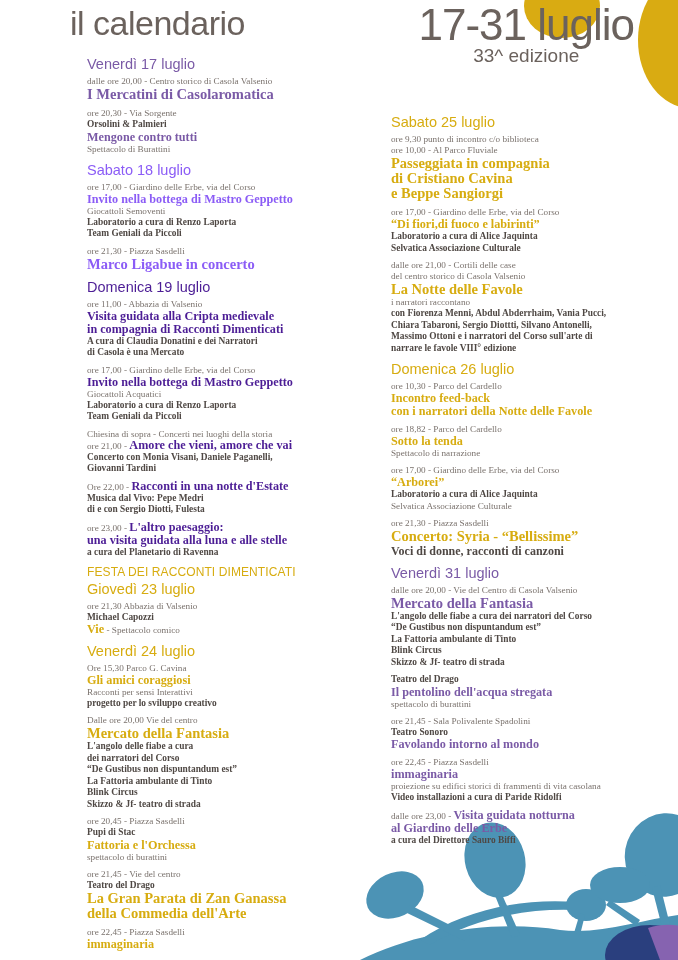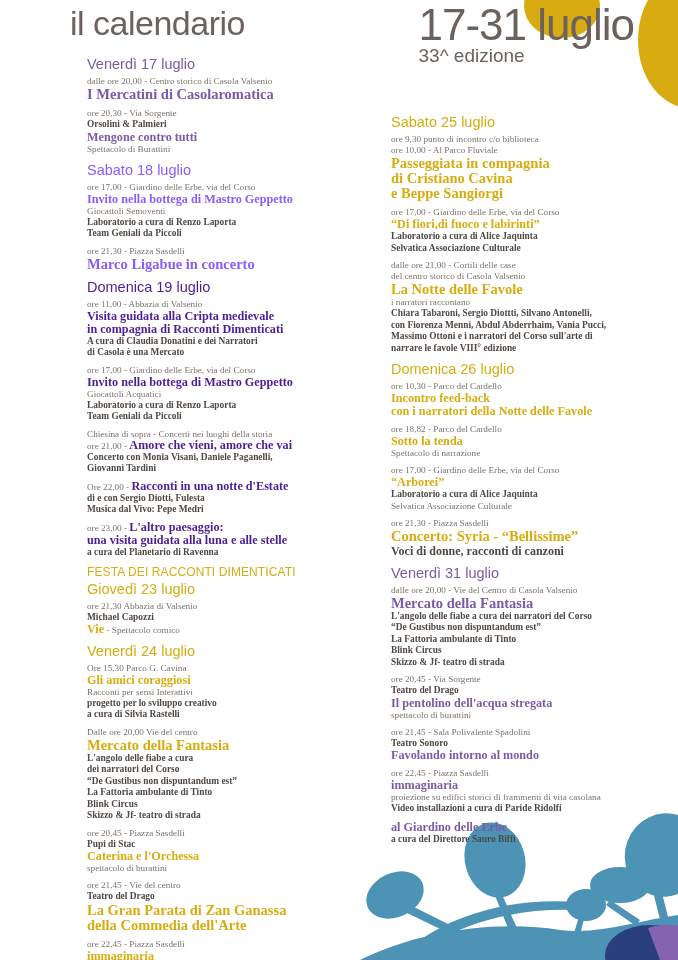--- a/index.html
+++ b/index.html
@@ -8,21 +8,21 @@
     background: #ffffff;
     font-family: "Liberation Sans", sans-serif;
     color: #5b534f;
   }
   .deco { position: absolute; pointer-events: none; }
   .header-left {
     position: absolute; left: 70px; top: 4px;
     font-size: 34px; color: #6b625d; letter-spacing: -0.5px; font-weight: 300;
   }
   .header-right {
-    position: absolute; right: 44px; top: 2px; text-align: left;
+    position: absolute; right: 44px; top: 2px; text-align: center;
     color: #6b625d;
   }
   .header-right .dates { font-size: 44px; line-height: 46px; letter-spacing: -1px; }
   .header-right .edition { font-size: 19px; line-height: 20px; margin-top: -2px; }
 
   .col { position: absolute; }
   .col-left { left: 87px; top: 56px; width: 280px; }
   .col-right { left: 391px; top: 114px; width: 275px; }
 
   .day { font-weight: normal; font-size: 14.5px; line-height: 17px; margin: 0 0 3px 0; }
@@ -121,22 +121,22 @@
       <div class="performer">Team Geniali da Piccoli</div>
     </div>
     <div class="event">
       <div class="meta">Chiesina di sopra - Concerti nei luoghi della storia</div>
       <div class="meta"><span>ore 21,00 - </span><span class="inline-title c-blue">Amore che vieni, amore che vai</span></div>
       <div class="performer">Concerto con  Monia Visani, Daniele Paganelli,</div>
       <div class="performer">Giovanni Tardini</div>
     </div>
     <div class="event">
       <div class="meta"><span>Ore 22,00 - </span><span class="inline-title c-blue">Racconti in una notte d'Estate</span></div>
+      <div class="performer">Musica dal Vivo: Pepe Medri</div>
       <div class="performer">di e con Sergio Diotti, Fulesta</div>
-      <div class="performer">Musica dal Vivo: Pepe Medri</div>
     </div>
     <div class="event">
       <div class="meta"><span>ore 23,00 - </span><span class="inline-title c-blue">L'altro paesaggio:</span></div>
       <div class="title c-blue">una visita guidata alla luna e alle stelle</div>
       <div class="performer">a cura del Planetario di Ravenna</div>
     </div>
   </div>
 
   <div class="section-label c-yellow">FESTA DEI RACCONTI DIMENTICATI</div>
 
@@ -149,36 +149,35 @@
     </div>
   </div>
 
   <div class="day-block">
     <div class="day c-yellow">Venerdì 24 luglio</div>
     <div class="event">
       <div class="meta">Ore 15,30 Parco G. Cavina</div>
       <div class="title c-yellow">Gli amici coraggiosi</div>
       <div class="desc">Racconti per sensi Interattivi</div>
       <div class="performer">progetto per lo sviluppo creativo</div>
-      <div class="performer">a cura di Silvia Rastelli</div>
     </div>
     <div class="event">
       <div class="meta">Dalle ore 20,00 Vie del centro</div>
       <div class="title big c-yellow">Mercato della Fantasia</div>
       <div class="performer">L'angolo delle fiabe a cura</div>
       <div class="performer">dei narratori del Corso</div>
       <div class="performer">“De Gustibus non dispuntandum est”</div>
       <div class="performer">La Fattoria ambulante di Tinto</div>
       <div class="performer">Blink Circus</div>
       <div class="performer">Skizzo &amp; Jf- teatro di strada</div>
     </div>
     <div class="event">
       <div class="meta">ore 20,45 - Piazza Sasdelli</div>
       <div class="performer">Pupi di Stac</div>
-      <div class="title c-yellow">Caterina e l'Orchessa</div>
+      <div class="title c-yellow">Fattoria e l'Orchessa</div>
       <div class="desc">spettacolo di burattini</div>
     </div>
     <div class="event">
       <div class="meta">ore 21,45 - Vie del centro</div>
       <div class="performer">Teatro del Drago</div>
       <div class="title big c-yellow">La Gran Parata di Zan Ganassa</div>
       <div class="title big c-yellow">della Commedia dell'Arte</div>
     </div>
     <div class="event">
       <div class="meta">ore 22,45 - Piazza Sasdelli</div>
@@ -203,22 +202,22 @@
       <div class="meta">ore 17,00 - Giardino delle Erbe, via del Corso</div>
       <div class="title c-yellow">“Di fiori,di fuoco e labirinti”</div>
       <div class="performer">Laboratorio a cura di Alice Jaquinta</div>
       <div class="performer">Selvatica Associazione Culturale</div>
     </div>
     <div class="event">
       <div class="meta">dalle ore 21,00 - Cortili delle case</div>
       <div class="meta">del centro storico di Casola Valsenio</div>
       <div class="title big c-yellow">La Notte delle Favole</div>
       <div class="desc">i narratori raccontano</div>
+      <div class="performer">con Fiorenza Menni, Abdul Abderrhaim, Vania Pucci,</div>
       <div class="performer">Chiara Tabaroni, Sergio Diottti, Silvano Antonelli,</div>
-      <div class="performer">con Fiorenza Menni, Abdul Abderrhaim, Vania Pucci,</div>
       <div class="performer">Massimo Ottoni e i narratori del Corso sull'arte di</div>
       <div class="performer">narrare le favole VIII° edizione</div>
     </div>
   </div>
 
   <div class="day-block">
     <div class="day c-yellow">Domenica 26 luglio</div>
     <div class="event">
       <div class="meta">ore 10,30 - Parco del Cardello</div>
       <div class="title c-yellow">Incontro feed-back</div>
@@ -247,34 +246,34 @@
     <div class="event">
       <div class="meta">dalle ore 20,00 - Vie del Centro di Casola Valsenio</div>
       <div class="title big c-purple">Mercato della Fantasia</div>
       <div class="performer">L'angolo delle fiabe a cura dei narratori del Corso</div>
       <div class="performer">“De Gustibus non dispuntandum est”</div>
       <div class="performer">La Fattoria ambulante di Tinto</div>
       <div class="performer">Blink Circus</div>
       <div class="performer">Skizzo &amp; Jf- teatro di strada</div>
     </div>
     <div class="event">
-      <div class="meta">ore 20,45 - Via Sorgente</div>
       <div class="performer">Teatro del Drago</div>
       <div class="title c-purple">Il pentolino dell'acqua stregata</div>
       <div class="desc">spettacolo di burattini</div>
     </div>
     <div class="event">
       <div class="meta">ore 21,45 - Sala Polivalente Spadolini</div>
       <div class="performer">Teatro Sonoro</div>
       <div class="title c-purple">Favolando intorno al mondo</div>
     </div>
     <div class="event">
       <div class="meta">ore 22,45 - Piazza Sasdelli</div>
       <div class="title c-purple">immaginaria</div>
       <div class="desc">proiezione su edifici storici di frammenti di vita casolana</div>
       <div class="performer">Video installazioni a cura di Paride Ridolfi</div>
     </div>
     <div class="event">
+      <div class="meta"><span>dalle ore 23,00 - </span><span class="inline-title c-purple">Visita guidata notturna</span></div>
       <div class="title c-purple">al Giardino delle Erbe</div>
       <div class="performer">a cura del Direttore Sauro Biffi</div>
     </div>
   </div>
 </div>
 
 </body></html>

